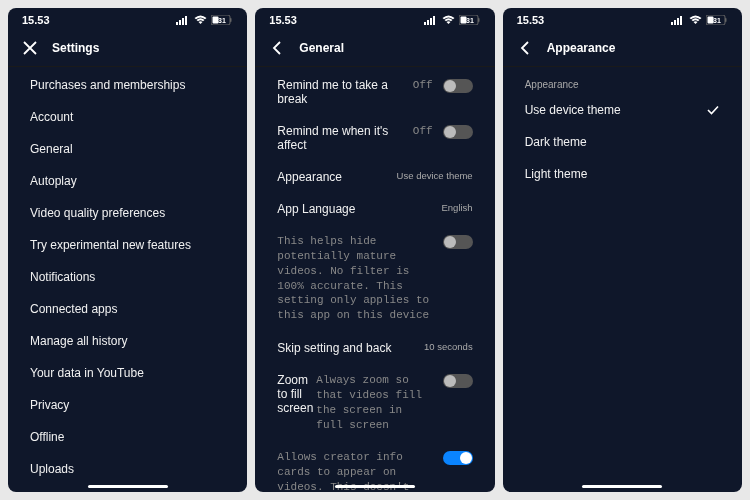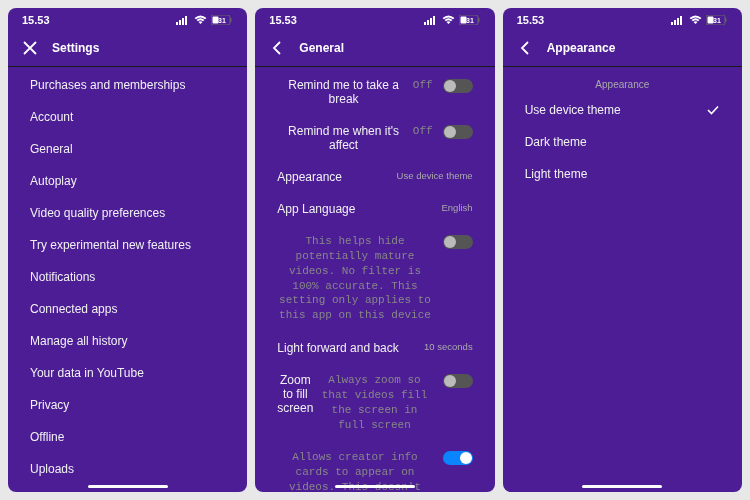--- a/index.html
+++ b/index.html
@@ -6,29 +6,28 @@
   body {
     background: #e8e8e8;
     font-family: -apple-system, "Helvetica Neue", Arial, sans-serif;
     display: flex;
     gap: 8px;
     padding: 8px;
     width: 750px;
     height: 500px;
   }
   .phone {
-    background: #4c1d95;
+    background: #0f172a;
     color: #fff;
     flex: 1;
     border-radius: 8px;
     overflow: hidden;
     display: flex;
     flex-direction: column;
     position: relative;
-    text-align: center;
   }
   .status-bar {
     height: 24px;
     display: flex;
     align-items: center;
     justify-content: space-between;
     padding: 0 14px;
     font-size: 11px;
     font-weight: 600;
   }
@@ -232,21 +231,21 @@
       <span class="meta">English</span>
     </div>
     <div class="item">
       <div class="left">
           <span class="sub">This helps hide potentially mature videos. No filter is 100% accurate. This setting only applies to this app on this device</span>
         </div>
       <div class="toggle"></div>
     </div>
     <div class="item">
       <div class="left">
-          <span class="label">Light forward and back</span>
+          <span class="label">Skip setting and back</span>
         </div>
       <span class="meta">10 seconds</span>
     </div>
     <div class="item">
       <div class="left">
           <span class="label">Zoom to fill screen</span>
           <span class="sub">Always zoom so that videos fill the screen in full screen</span>
         </div>
       <div class="toggle"></div>
     </div>

